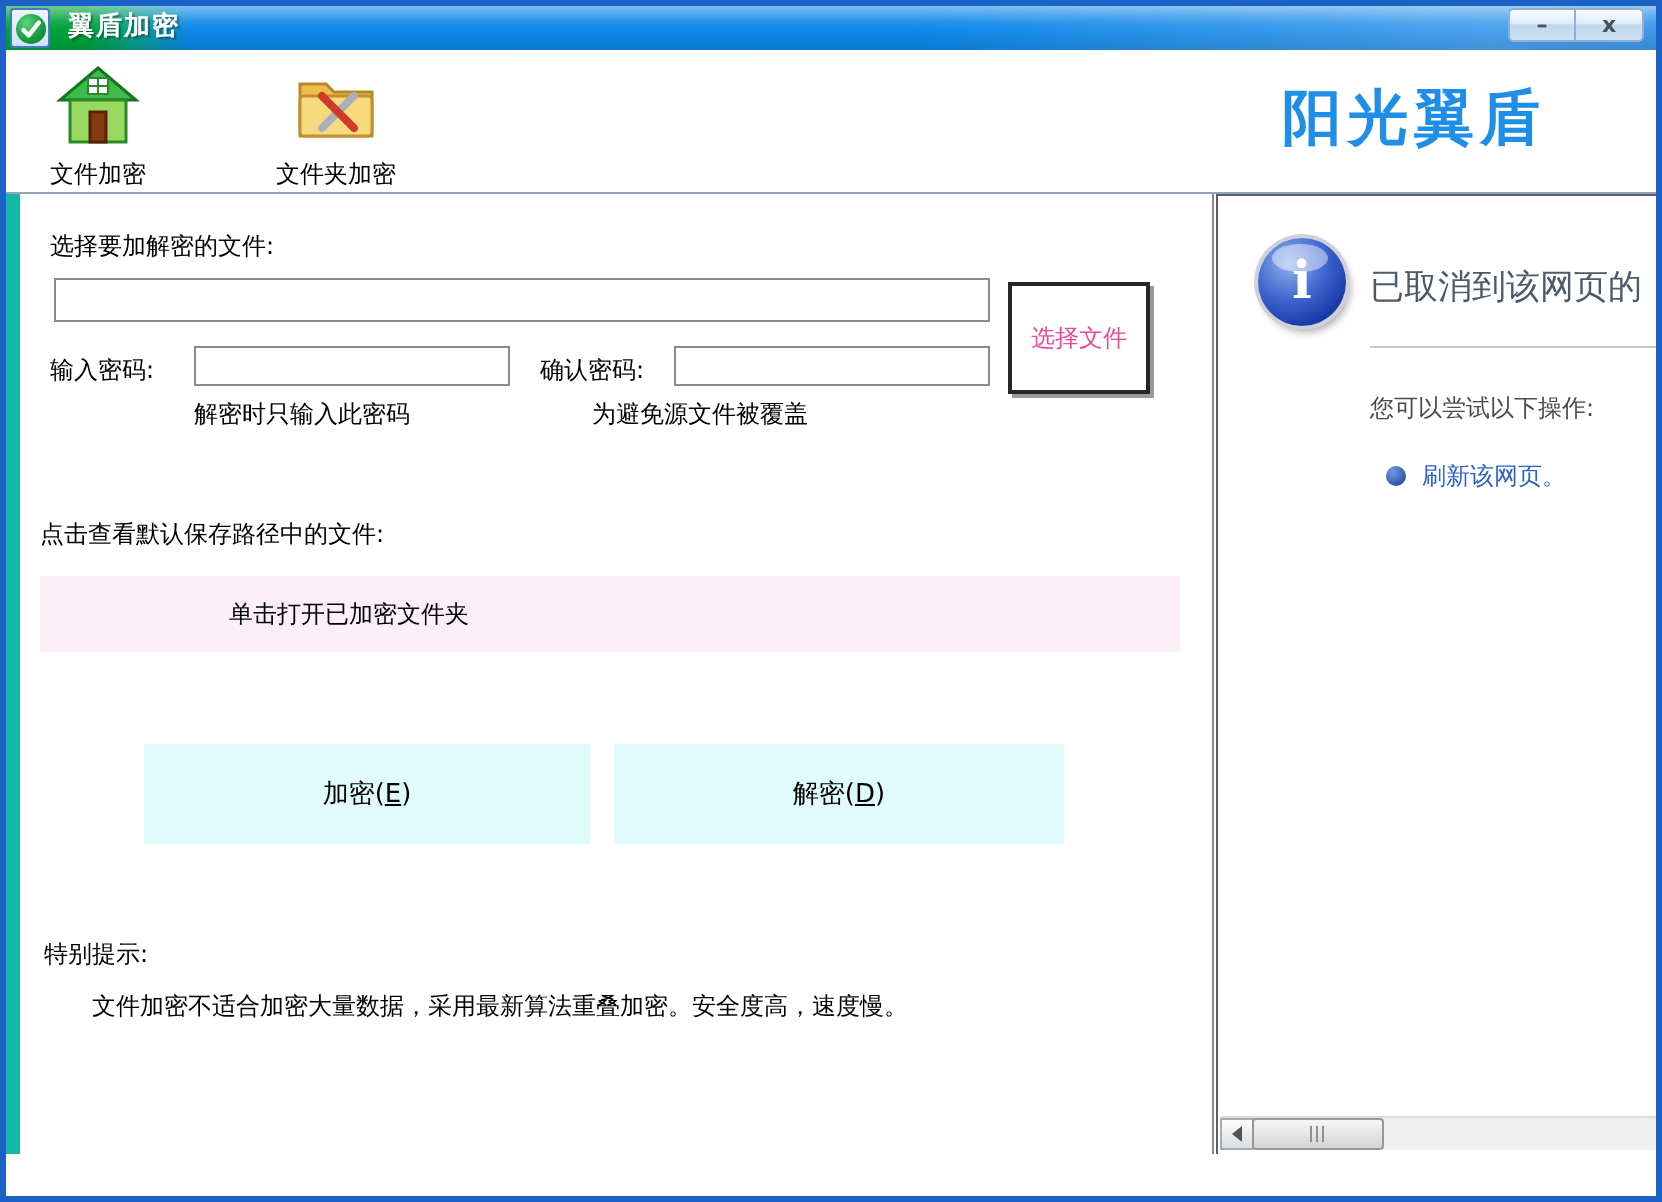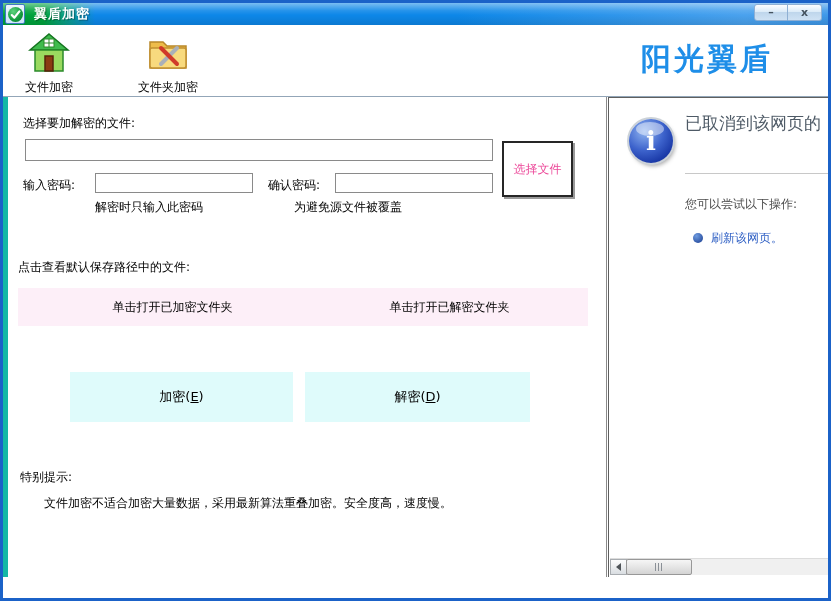--- a/index.html
+++ b/index.html
@@ -53,21 +53,21 @@
   .tool1 { left: 10px; }
   .tool2 { left: 88px; margin-left: 41px; }
   .logo {
     position: absolute; left: 638px; top: 14px; width: 180px;
     font-size: 30px; font-weight: bold; color: #1e8ee8; letter-spacing: 3px;
   }
   
   .content { position: absolute; left: 0; top: 94px; width: 825px; height: 480px; }
   .left-panel {
     position: absolute; left: 0; top: 0; width: 604px; height: 480px;
-    background: #fff; border-right: 1px solid #8a8a8a; border-left: 5px solid #14b8a6;
+    background: #fff; border-right: 1px solid #8a8a8a; border-left: 7px solid #14b8a6;
   }
   .right-panel {
     position: absolute; left: 605px; top: 0; width: 220px; height: 480px;
     background: #fff; border-top: 1px solid #5f5f5f; border-left: 1px solid #5f5f5f;
     overflow: hidden;
   }
   
   .lbl { position: absolute; font-size: 12px; color: #000; white-space: nowrap; }
   .blue-note { color: #0026e0; }
   .txt {
@@ -105,21 +105,21 @@
     background: radial-gradient(circle at 35% 28%, #8fb4f0 0%, #3d63cc 45%, #1b3aa8 75%, #142f8c 100%);
     box-shadow: 0 0 0 2px #ccd2d8, 2px 3px 4px rgba(0,0,0,.35);
     color: #fff; font-family: "DejaVu Serif", serif; font-weight: bold; font-size: 26px;
     display: flex; align-items: center; justify-content: center;
   }
   .err-icon::before {
     content: ""; position: absolute; left: 7px; top: 3px; width: 28px; height: 14px;
     background: rgba(255,255,255,.45); border-radius: 50%;
   }
   .err-heading {
-    position: absolute; left: 76px; top: 14px; font-size: 17px; color: #4e5a66; white-space: nowrap;
+    position: absolute; left: 76px; top: 34px; font-size: 17px; color: #4e5a66; white-space: nowrap;
   }
   .err-divider { position: absolute; left: 76px; top: 75px; width: 150px; border-top: 1px solid #c8c8c8; }
   .err-intro { position: absolute; left: 76px; top: 98px; font-size: 12px; color: #4a4a4a; white-space: nowrap; }
   .err-bullet {
     position: absolute; left: 84px; top: 135px; width: 10px; height: 10px; border-radius: 50%;
     background: radial-gradient(circle at 35% 30%, #6f9ce0, #173a8f);
   }
   .err-link { position: absolute; left: 102px; top: 132px; font-size: 12px; color: #2e5fc4; white-space: nowrap; cursor: default; }
   
   .hscroll {
@@ -210,21 +210,20 @@
       <div class="lbl" style="left:260px; top:80px;">确认密码:</div>
       <input class="txt cfm-input" type="text" value="" style="">
 
       <div class="lbl" style="left:87px; top:102px;">解密时只输入此密码</div>
       <div class="lbl" style="left:286px; top:102px;">为避免源文件被覆盖</div>
 
       <div class="lbl" style="left:10px; top:162px;">点击查看默认保存路径中的文件:</div>
 
       <div class="pink-bar">
         <div class="pink-half">单击打开已加密文件夹</div>
-        <div class="pink-half">单击打开已解密文件夹</div>
       </div>
 
       <button class="act-btn act-encrypt"><span>加密(</span><span class="hotkey">E</span><span>)</span></button>
       <button class="act-btn act-decrypt"><span>解密(</span><span class="hotkey">D</span><span>)</span></button>
 
       <div class="tips">
         <div>特别提示:</div>
         <div class="tp">文件加密不适合加密大量数据，采用最新算法重叠加密。安全度高，速度慢。</div>
       </div>
     </div>

